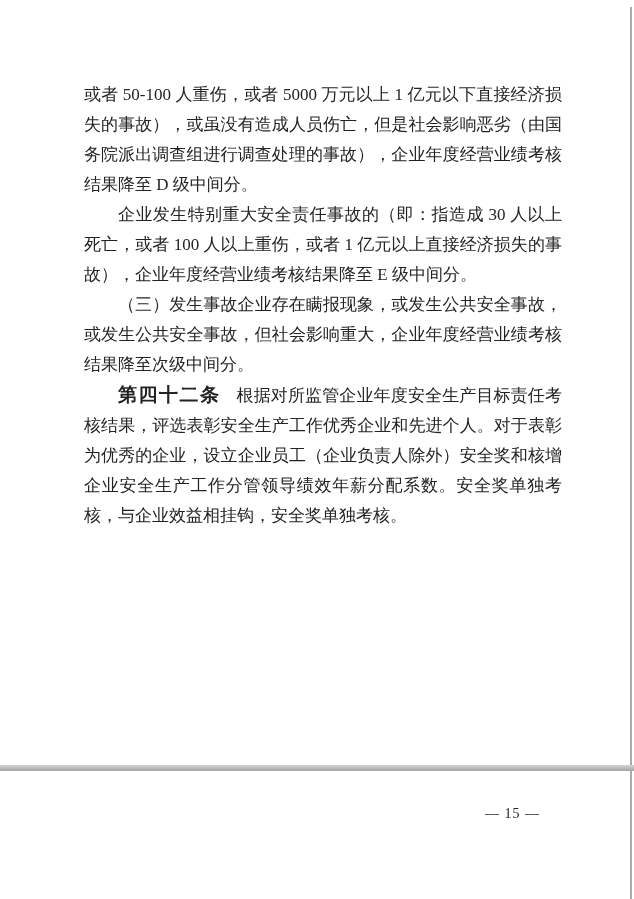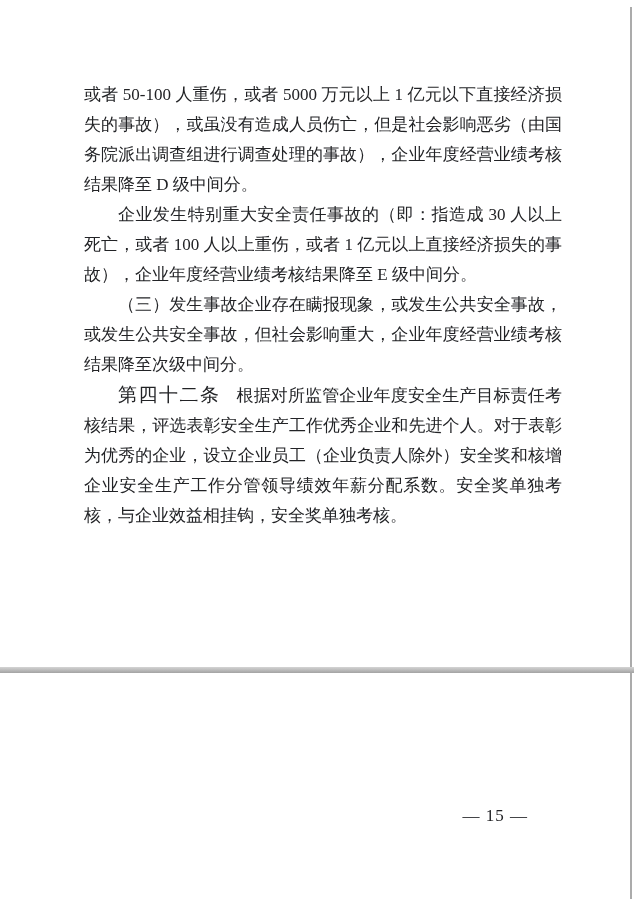--- a/index.html
+++ b/index.html
@@ -7,40 +7,40 @@
     --page-bg:#ffffff;
     --edge-color:#ababab;
   }
   *{box-sizing:border-box;}
   html,body{margin:0;padding:0;background:var(--page-bg);}
   body{
     width:634px;height:899px;overflow:hidden;position:relative;
     font-family:"Liberation Serif","DejaVu Serif",serif;
   }
   .page{
-    position:absolute;left:0;top:0;width:634px;height:673px;
+    position:absolute;left:0;top:0;width:634px;height:771px;
     background:var(--page-bg);
   }
   .text-block{
     position:absolute;left:84px;top:80px;width:478px;
     font-size:17px;line-height:30px;color:var(--text-color);
     text-align:justify;
   }
   .para{margin:0;padding:0;text-indent:2em;}
   .para.no-indent{text-indent:0;}
   .article-lead{
-    font-weight:400;
+    font-weight:700;
     font-size:19px;
     letter-spacing:0.07em;
     margin-right:0.85em;
     font-family:"Liberation Sans","DejaVu Sans",sans-serif;
   }
   .page-number{
-    position:absolute;top:806px;right:106px;
-    font-size:17px;letter-spacing:1px;color:var(--text-color);
+    position:absolute;top:806px;right:94px;
+    font-size:14px;letter-spacing:1px;color:var(--text-color);
     white-space:pre;
     margin-left:24px;
   }
   .scan-edge-right{
     position:absolute;left:630px;top:7px;width:2px;height:892px;
     background:var(--edge-color);
   }
   .scan-edge-bottom{
     position:absolute;left:0;bottom:0;width:634px;height:6px;
     background:linear-gradient(#d4d4d4,#a3a3a3);

